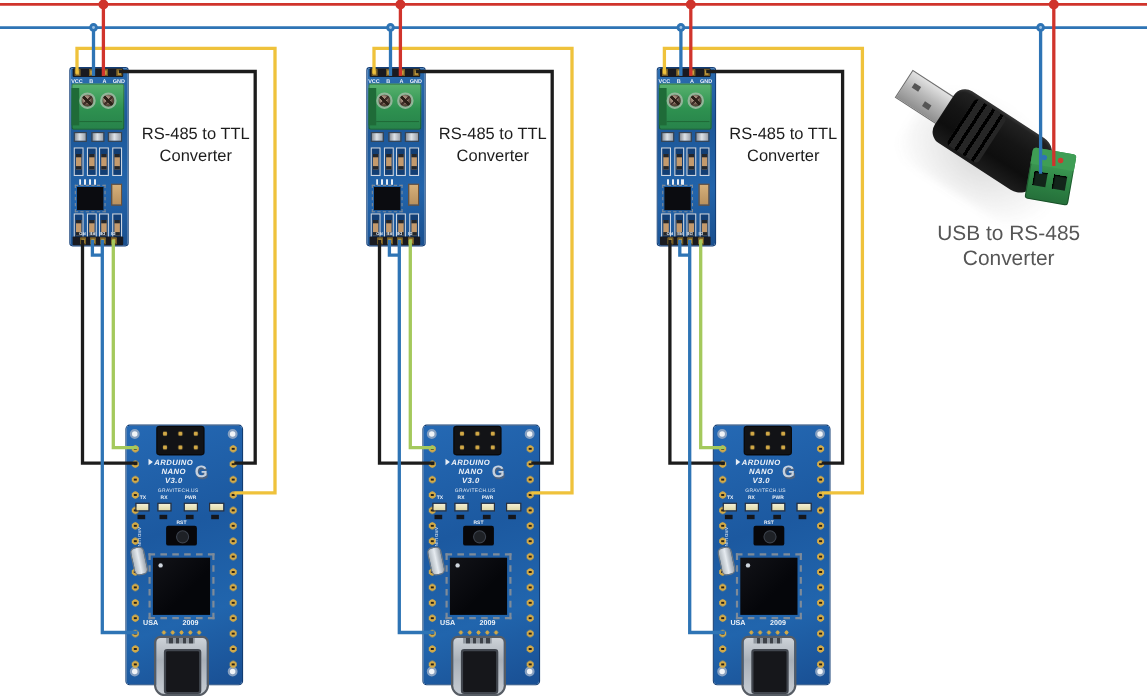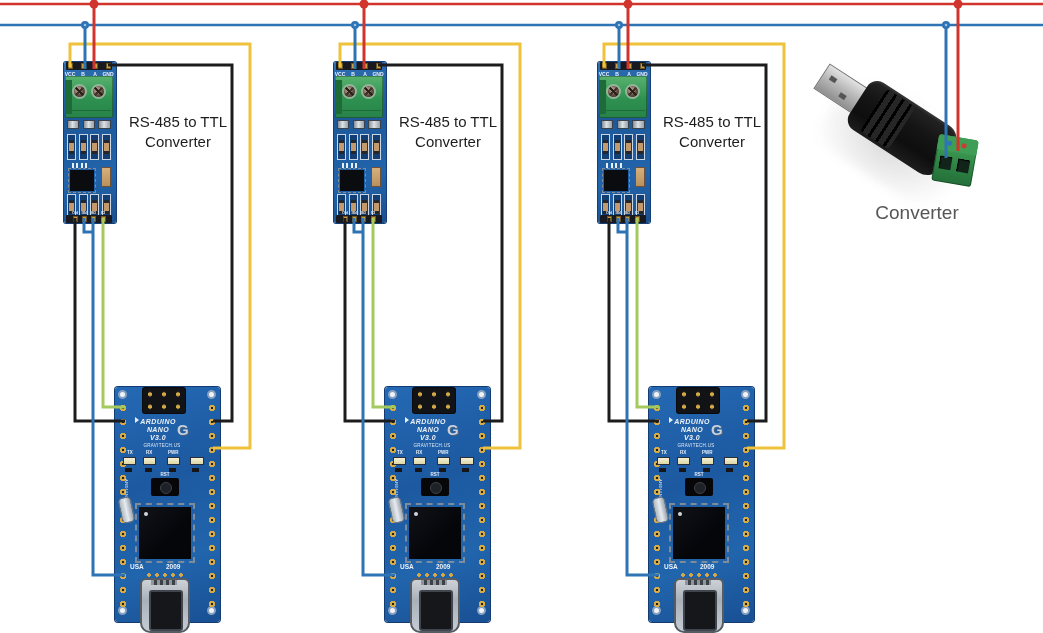--- a/index.html
+++ b/index.html
@@ -145,20 +145,21 @@
             <i class="d1"></i>
             <i class="d2"></i>
           </div>
         <div class="dt-holes">
             <span></span>
             <span></span>
           </div>
       </div>
     </div>
     <div class="usb-label">
+      <div>USB to RS-485</div>
       <div>Converter</div>
     </div>
   <div class="module" style="left: 64px;">
       <div class="m-strip top"></div>
       <div class="m-pin" style="left:3.5px;top:1px"></div>
       <div class="m-pin" style="left:16.5px;top:1px"></div>
       <div class="m-pin" style="left:28.5px;top:1px"></div>
       <div class="m-pin" style="left:41.5px;top:1px"></div>
       <div class="m-toplabels">
         <span style="left:6px;top:8.5px">VCC</span>

